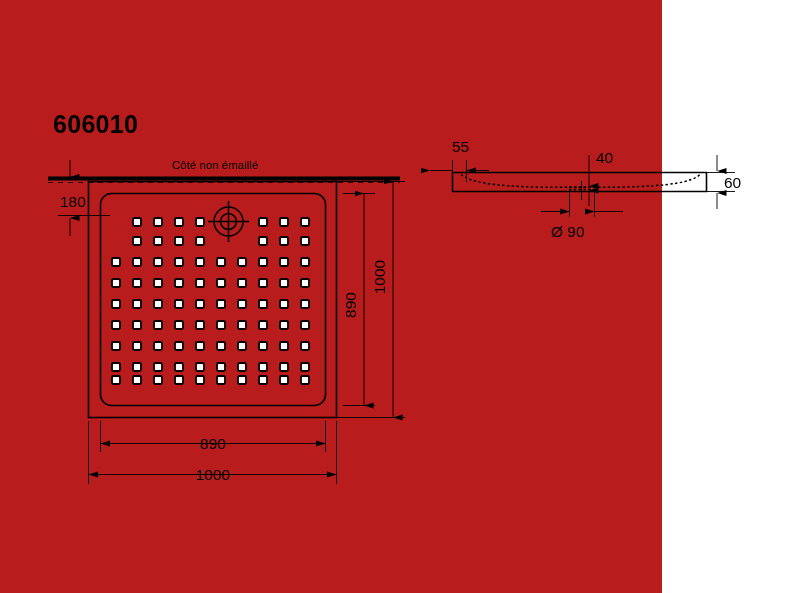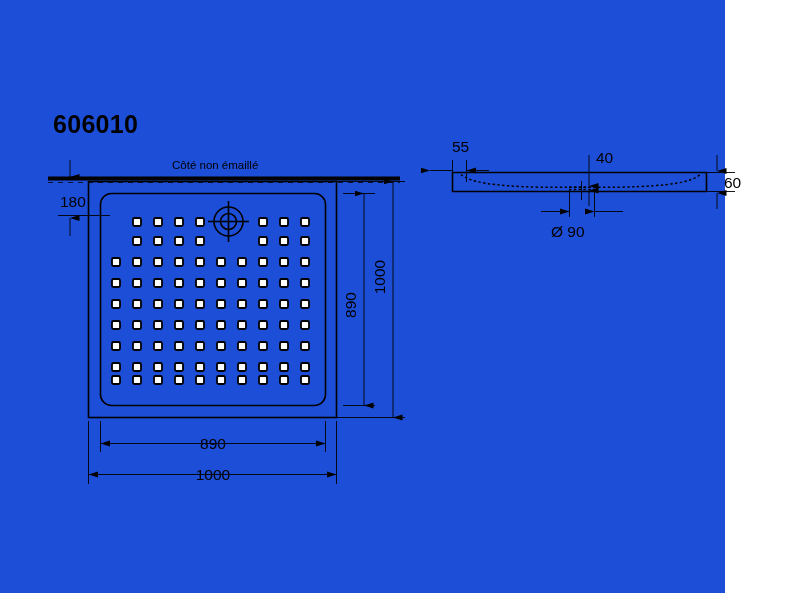--- a/index.html
+++ b/index.html
@@ -9,23 +9,23 @@
   }
   body {
     width: 791px;
     height: 593px;
     font-family: "Liberation Sans", sans-serif;
     color: #000000;
     overflow: hidden;
   }
   #sheet {
     position: relative;
-    width: 725px;
+    width: 662px;
     height: 593px;
-    background: #1d4ed8;
+    background: #b91c1c;
   }
   #drawing-svg {
     position: absolute;
     top: 0;
     left: 0;
     width: 791px;
     height: 593px;
     display: block;
   }
   .title-text {

